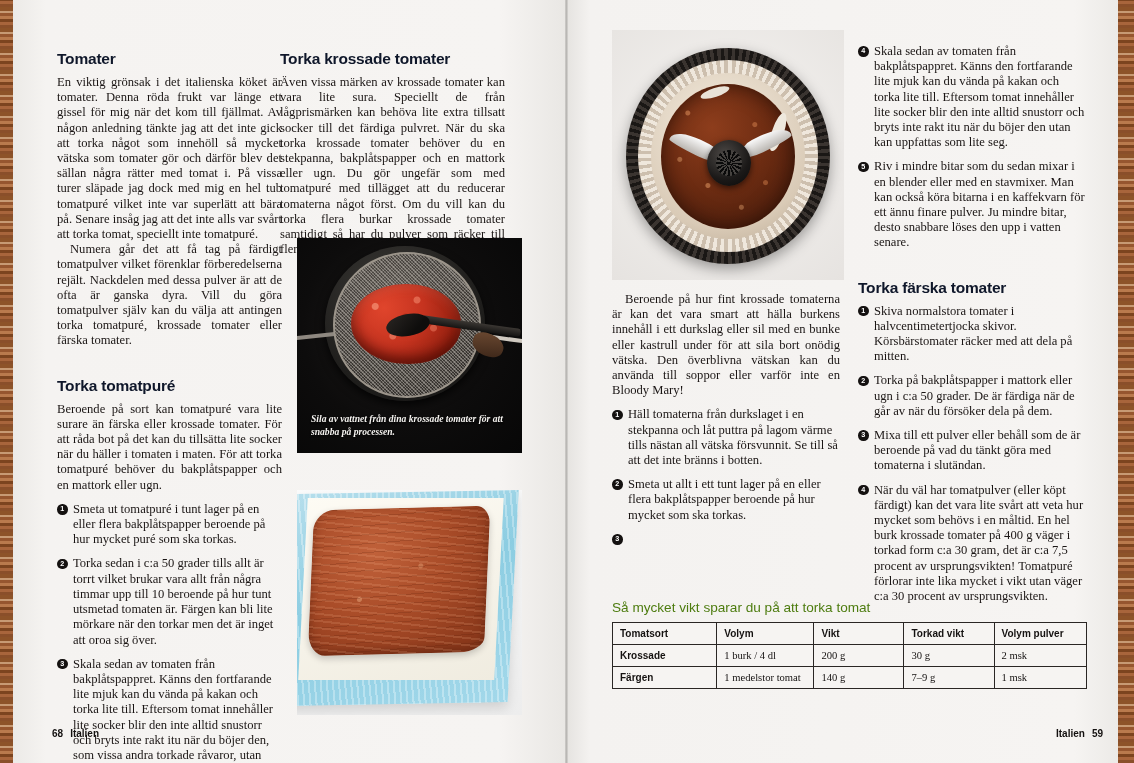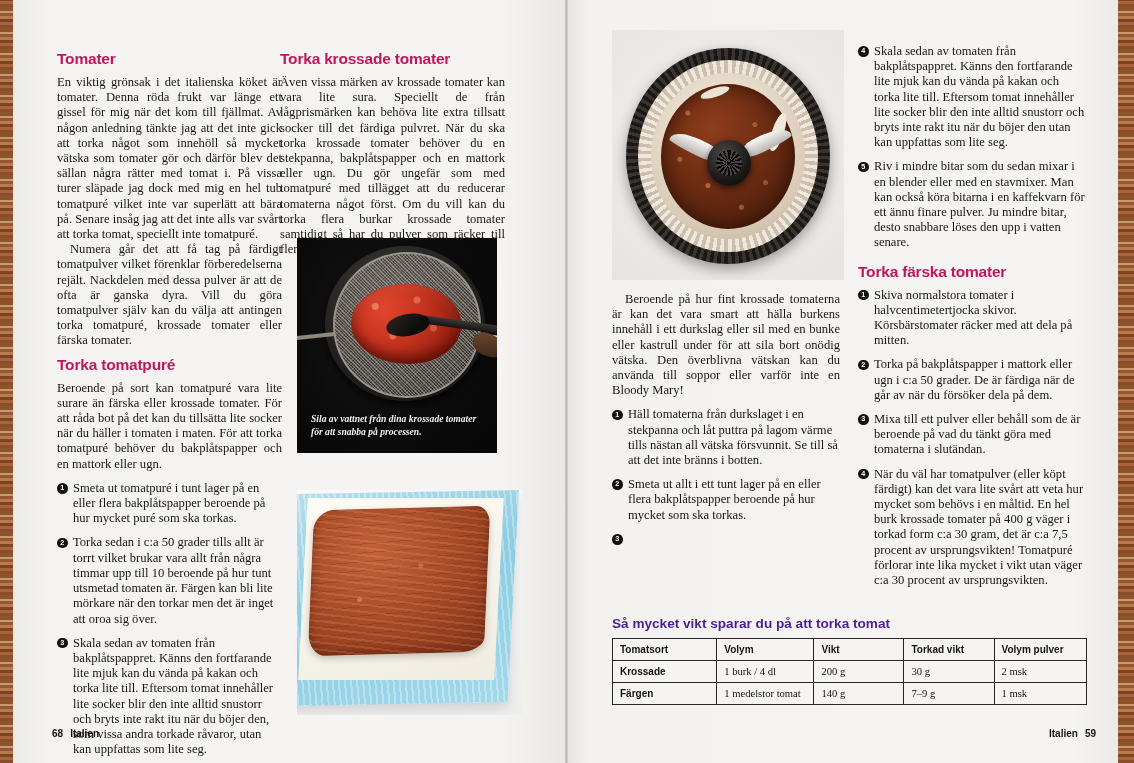--- a/index.html
+++ b/index.html
@@ -39,21 +39,21 @@
     position:absolute;left:565px;top:0;bottom:0;width:3px;
     background:linear-gradient(90deg,#cfcdca,#b9b7b4,#d8d6d3);
   }
 
   
   h2.sec{
     font-family:"Liberation Sans", sans-serif;
     font-weight:bold;
     font-size:15.5px;
     margin:0 0 7px 0;
-    color:#be185d;
+    color:#0f172a;
     letter-spacing:-0.2px;
   }
   p.body{
     margin:0;
     font-size:12.6px;
     line-height:15.2px;
     text-align:justify;
     color:#1a1514;
     hyphens:auto;
   }
@@ -85,21 +85,21 @@
   .col{position:absolute;}
   #col1{left:57px;top:50px;width:225px;}
   #col2{left:280px;top:50px;width:225px;}
   #col3{left:612px;top:292px;width:228px;}
   #col4{left:858px;top:44px;width:228px;}
 
   
   .photo{position:absolute;overflow:hidden;}
 
   
-  #photo-sieve{left:297px;top:238px;width:200px;height:215px;background:#0b0a0a;}
+  #photo-sieve{left:297px;top:238px;width:225px;height:215px;background:#0b0a0a;}
   #photo-sieve .bg{
     position:absolute;inset:0;
     background:radial-gradient(ellipse at 45% 42%,#1d1b1a 0%,#0d0c0c 55%,#070707 100%);
   }
   #photo-sieve .pan{
     position:absolute;left:28px;top:8px;width:160px;height:155px;border-radius:50%;
     background:radial-gradient(circle at 40% 30%,#3a3835 0%,#201f1d 60%,#121110 100%);
     box-shadow:0 4px 10px rgba(0,0,0,.8);
   }
   #photo-sieve .mesh{
@@ -259,21 +259,21 @@
   }
   #photo-processor .flake-b{
     position:absolute;left:160px;top:82px;width:12px;height:40px;background:#eee8dd;
     border-radius:50%;transform:rotate(18deg);
   }
 
   
   #table-wrap{position:absolute;left:612px;top:600px;width:475px;}
   #table-wrap h3{
     font-family:"Liberation Sans", sans-serif;
-    font-weight:bold;font-size:13.6px;margin:16px 0 7px 0;color:#4c1d95;
+    font-weight:normal;font-size:13.6px;margin:0 0 7px 0;color:#4d7c0f;
   }
   table.vikt{
     border-collapse:collapse;width:100%;
     font-size:10.6px;color:#151211;
     background:#f6f4f2;
     padding-left:31px;
   }
   table.vikt th, table.vikt td{
     border:1px solid #2a2624;
     padding:4.5px 7px;
@@ -295,40 +295,40 @@
   table.vikt col.c3{width:19%;}
   table.vikt col.c4{width:19.5%;}
 
   
   .folio{
     position:absolute;bottom:24px;
     font-family:"Liberation Sans", sans-serif;
     font-size:10px;font-weight:bold;color:#141110;
   }
   #folio-left{left:52px;}
-  #folio-right{right:38px;}
+  #folio-right{right:31px;}
   .folio .num{font-weight:bold;}
   .folio .sep{display:inline-block;width:7px;}
 </style>
 </head>
 <body>
 
 <div class="wood left"></div>
 <div class="wood right"></div>
 
 <div class="page left"></div>
 <div class="page right"></div>
 <div class="gutter"></div>
 
 <div class="col" id="col1">
   <h2 class="sec">Tomater</h2>
   <p class="body">En viktig grönsak i det italienska köket är tomater. Denna röda frukt var länge ett gissel för mig när det kom till fjällmat. Av någon anledning tänkte jag att det inte gick att torka något som innehöll så mycket vätska som tomater gör och därför blev det sällan några rätter med tomat i. På vissa turer släpade jag dock med mig en hel tub tomatpuré vilket inte var superlätt att bära på. Senare insåg jag att det inte alls var svårt att torka tomat, speciellt inte tomatpuré.</p>
   <p class="body">Numera går det att få tag på färdigt tomatpulver vilket förenklar förberedelserna rejält. Nackdelen med dessa pulver är att de ofta är ganska dyra. Vill du göra tomatpulver själv kan du välja att antingen torka tomatpuré, krossade tomater eller färska tomater.</p>
 
-  <h2 class="sec" style="margin-top:7px">Torka tomatpuré</h2>
+  <h2 class="sec" style="margin-top:28px">Torka tomatpuré</h2>
   <p class="body">Beroende på sort kan tomatpuré vara lite surare än färska eller krossade tomater. För att råda bot på det kan du tillsätta lite socker när du häller i tomaten i maten. För att torka tomatpuré behöver du bakplåtspapper och en mattork eller ugn.</p>
 
   <ol class="steps">
     <li><span class="num">1</span><span>Smeta ut tomatpuré i tunt lager på en eller flera bakplåtspapper beroende på hur mycket puré som ska torkas.</span></li>
     <li><span class="num">2</span><span>Torka sedan i c:a 50 grader tills allt är torrt vilket brukar vara allt från några timmar upp till 10 beroende på hur tunt utsmetad tomaten är. Färgen kan bli lite mörkare när den torkar men det är inget att oroa sig över.</span></li>
     <li><span class="num">3</span><span>Skala sedan av tomaten från bakplåtspappret. Känns den fortfarande lite mjuk kan du vända på kakan och torka lite till. Eftersom tomat innehåller lite socker blir den inte alltid snustorr och bryts inte rakt itu när du böjer den, som vissa andra torkade råvaror, utan kan uppfattas som lite seg.</span></li>
 
   </ol>
 </div>
 
@@ -378,21 +378,21 @@
     <li><span class="num">3</span></li>
   </ol>
 </div>
 
 <div class="col" id="col4">
   <ol class="steps" style="margin-top:0">
     <li><span class="num">4</span><span>Skala sedan av tomaten från bakplåtspappret. Känns den fortfarande lite mjuk kan du vända på kakan och torka lite till. Eftersom tomat innehåller lite socker blir den inte alltid snustorr och bryts inte rakt itu när du böjer den utan kan uppfattas som lite seg.</span></li>
     <li><span class="num">5</span><span>Riv i mindre bitar som du sedan mixar i en blender eller med en stavmixer. Man kan också köra bitarna i en kaffekvarn för ett ännu finare pulver. Ju mindre bitar, desto snabbare löses den upp i vatten senare.</span></li>
   </ol>
 
-  <h2 class="sec" style="margin-top:12px">Torka färska tomater</h2>
+  <h2 class="sec" style="margin-top:28px">Torka färska tomater</h2>
 
   <ol class="steps" style="margin-top:6px">
     <li><span class="num">1</span><span>Skiva normalstora tomater i halvcentimetertjocka skivor. Körsbärstomater räcker med att dela på mitten.</span></li>
     <li><span class="num">2</span><span>Torka på bakplåtspapper i mattork eller ugn i c:a 50 grader. De är färdiga när de går av när du försöker dela på dem.</span></li>
     <li><span class="num">3</span><span>Mixa till ett pulver eller behåll som de är beroende på vad du tänkt göra med tomaterna i slutändan.</span></li>
     <li><span class="num">4</span><span>När du väl har tomatpulver (eller köpt färdigt) kan det vara lite svårt att veta hur mycket som behövs i en måltid. En hel burk krossade tomater på 400 g väger i torkad form c:a 30 gram, det är c:a 7,5 procent av ursprungsvikten! Tomatpuré förlorar inte lika mycket i vikt utan väger c:a 30 procent av ursprungsvikten.</span></li>
   </ol>
 </div>
 
 <div id="table-wrap">

